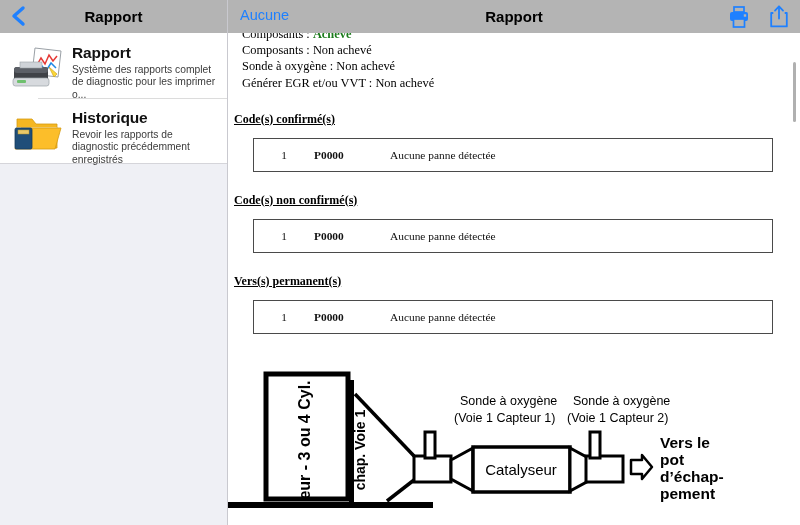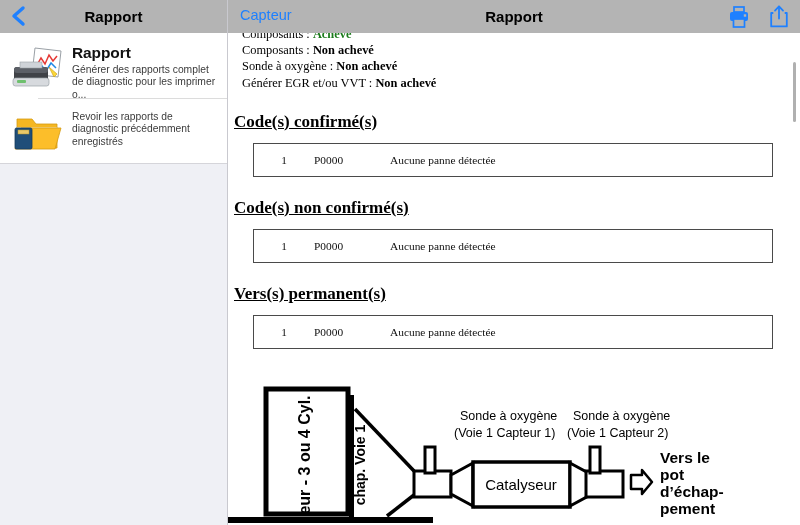--- a/index.html
+++ b/index.html
@@ -101,41 +101,41 @@
     font-family: "Liberation Serif", serif;
   }
   .status-block {
     margin-top: -7px; padding-left: 14px;
   }
   .status-line {
     font-family: "Liberation Serif", serif;
     font-size: 12.4px; color: #000; line-height: 16.2px;
     white-space: nowrap;
   }
-  .status-line b { font-weight: bold; }
+  .status-line b { font-weight: normal; }
   .status-ok { color: #1a7a1a; font-weight: bold; }
 
   .sec-head {
     font-family: "Liberation Serif", serif;
-    font-size: 17px; font-weight: bold; color: #000;
+    font-size: 12px; font-weight: bold; color: #000;
     text-decoration: underline;
     padding-left: 6px;
     margin-top: 21px;
   }
   .code-table {
     margin: 11px 0 0 25px;
     width: 520px; height: 34px;
     border: 1px solid #4a4a4a;
     background: #fff;
     display: flex; align-items: center;
     font-family: "Liberation Serif", serif;
     font-size: 11.4px; color: #111;
   }
   .cell-num  { width: 60px; text-align: center; }
-  .cell-code { width: 76px; }
+  .cell-code { width: 76px; font-weight: bold; }
   .cell-desc { flex: 1; }
 
   .diagram-wrap {
     margin-top: 30px;
     position: relative;
     width: 572px; height: 170px;
     overflow: hidden;
   }
   .diagram-wrap svg { position: absolute; left: 0; top: 0; }
 
@@ -175,48 +175,49 @@
 
             <rect x="3" y="22" width="34" height="14" rx="3" fill="#3f4247"></rect>
             <rect x="3" y="22" width="34" height="6" rx="3" fill="#5b5f66"></rect>
             <rect x="2" y="33" width="36" height="8" rx="2.5" fill="#d7dade" stroke="#9aa0a6" stroke-width=".7"></rect>
             <rect x="6" y="35" width="9" height="3" rx="1" fill="#6ec06e"></rect>
             <rect x="9" y="17" width="22" height="6" fill="#cfd3d8" stroke="#9aa0a6" stroke-width=".6"></rect>
           </svg>
         </div>
         <div class="menu-text">
           <div class="menu-title">Rapport</div>
-          <div class="menu-sub">Générer des rapports complet de diagnostic pour les imprimer o...</div>
+          <div class="menu-sub">Système des rapports complet de diagnostic pour les imprimer o...</div>
         </div>
       </div>
 
       <div class="menu-item">
         <div class="menu-icon">
           <svg width="56" height="46" viewBox="0 0 56 46">
             <path d="M6 9 h15 l4 5 h21 v24 H6 Z" fill="#f5b722" stroke="#d49a12" stroke-width=".8"></path>
             <path d="M6 17 h40 l-5 21 H6 Z" fill="#ffffff" opacity=".55"></path>
             <path d="M10 18 h40 l-6 21 H4 Z" fill="#fcbe2a" stroke="#d49a12" stroke-width=".8"></path>
             <rect x="4" y="18" width="17" height="21" rx="1.5" fill="#1f4e79" stroke="#143a5c" stroke-width=".8"></rect>
             <rect x="7" y="20" width="11" height="4" fill="#e8c86a" stroke="#b8962f" stroke-width=".5"></rect>
           </svg>
         </div>
         <div class="menu-text">
+          <div class="menu-title">Historique</div>
           <div class="menu-sub">Revoir les rapports de diagnostic précédemment enregistrés</div>
         </div>
       </div>
 
 
       <div class="menu-bottom-line"></div>
     </div>
   </div>
 
   <div class="right-panel">
 
     <div class="right-navbar">
-      <span class="nav-close">Capteur</span>
+      <span class="nav-close">Aucune</span>
       <div class="right-navbar-title">Rapport</div>
       <div class="nav-actions">
         <span>
           <svg width="22" height="24" viewBox="0 0 22 24">
             <rect x="6" y="2" width="10" height="5" fill="none" stroke="#1e80ff" stroke-width="1.7"></rect>
             <rect x="2" y="7" width="18" height="9" rx="2" fill="#1e80ff"></rect>
             <rect x="5.5" y="14" width="11" height="8" fill="#b4b4b4" stroke="#1e80ff" stroke-width="1.7"></rect>
             <rect x="15.8" y="9.3" width="2.4" height="2.4" fill="#b4b4b4"></rect>
           </svg>
         </span>

